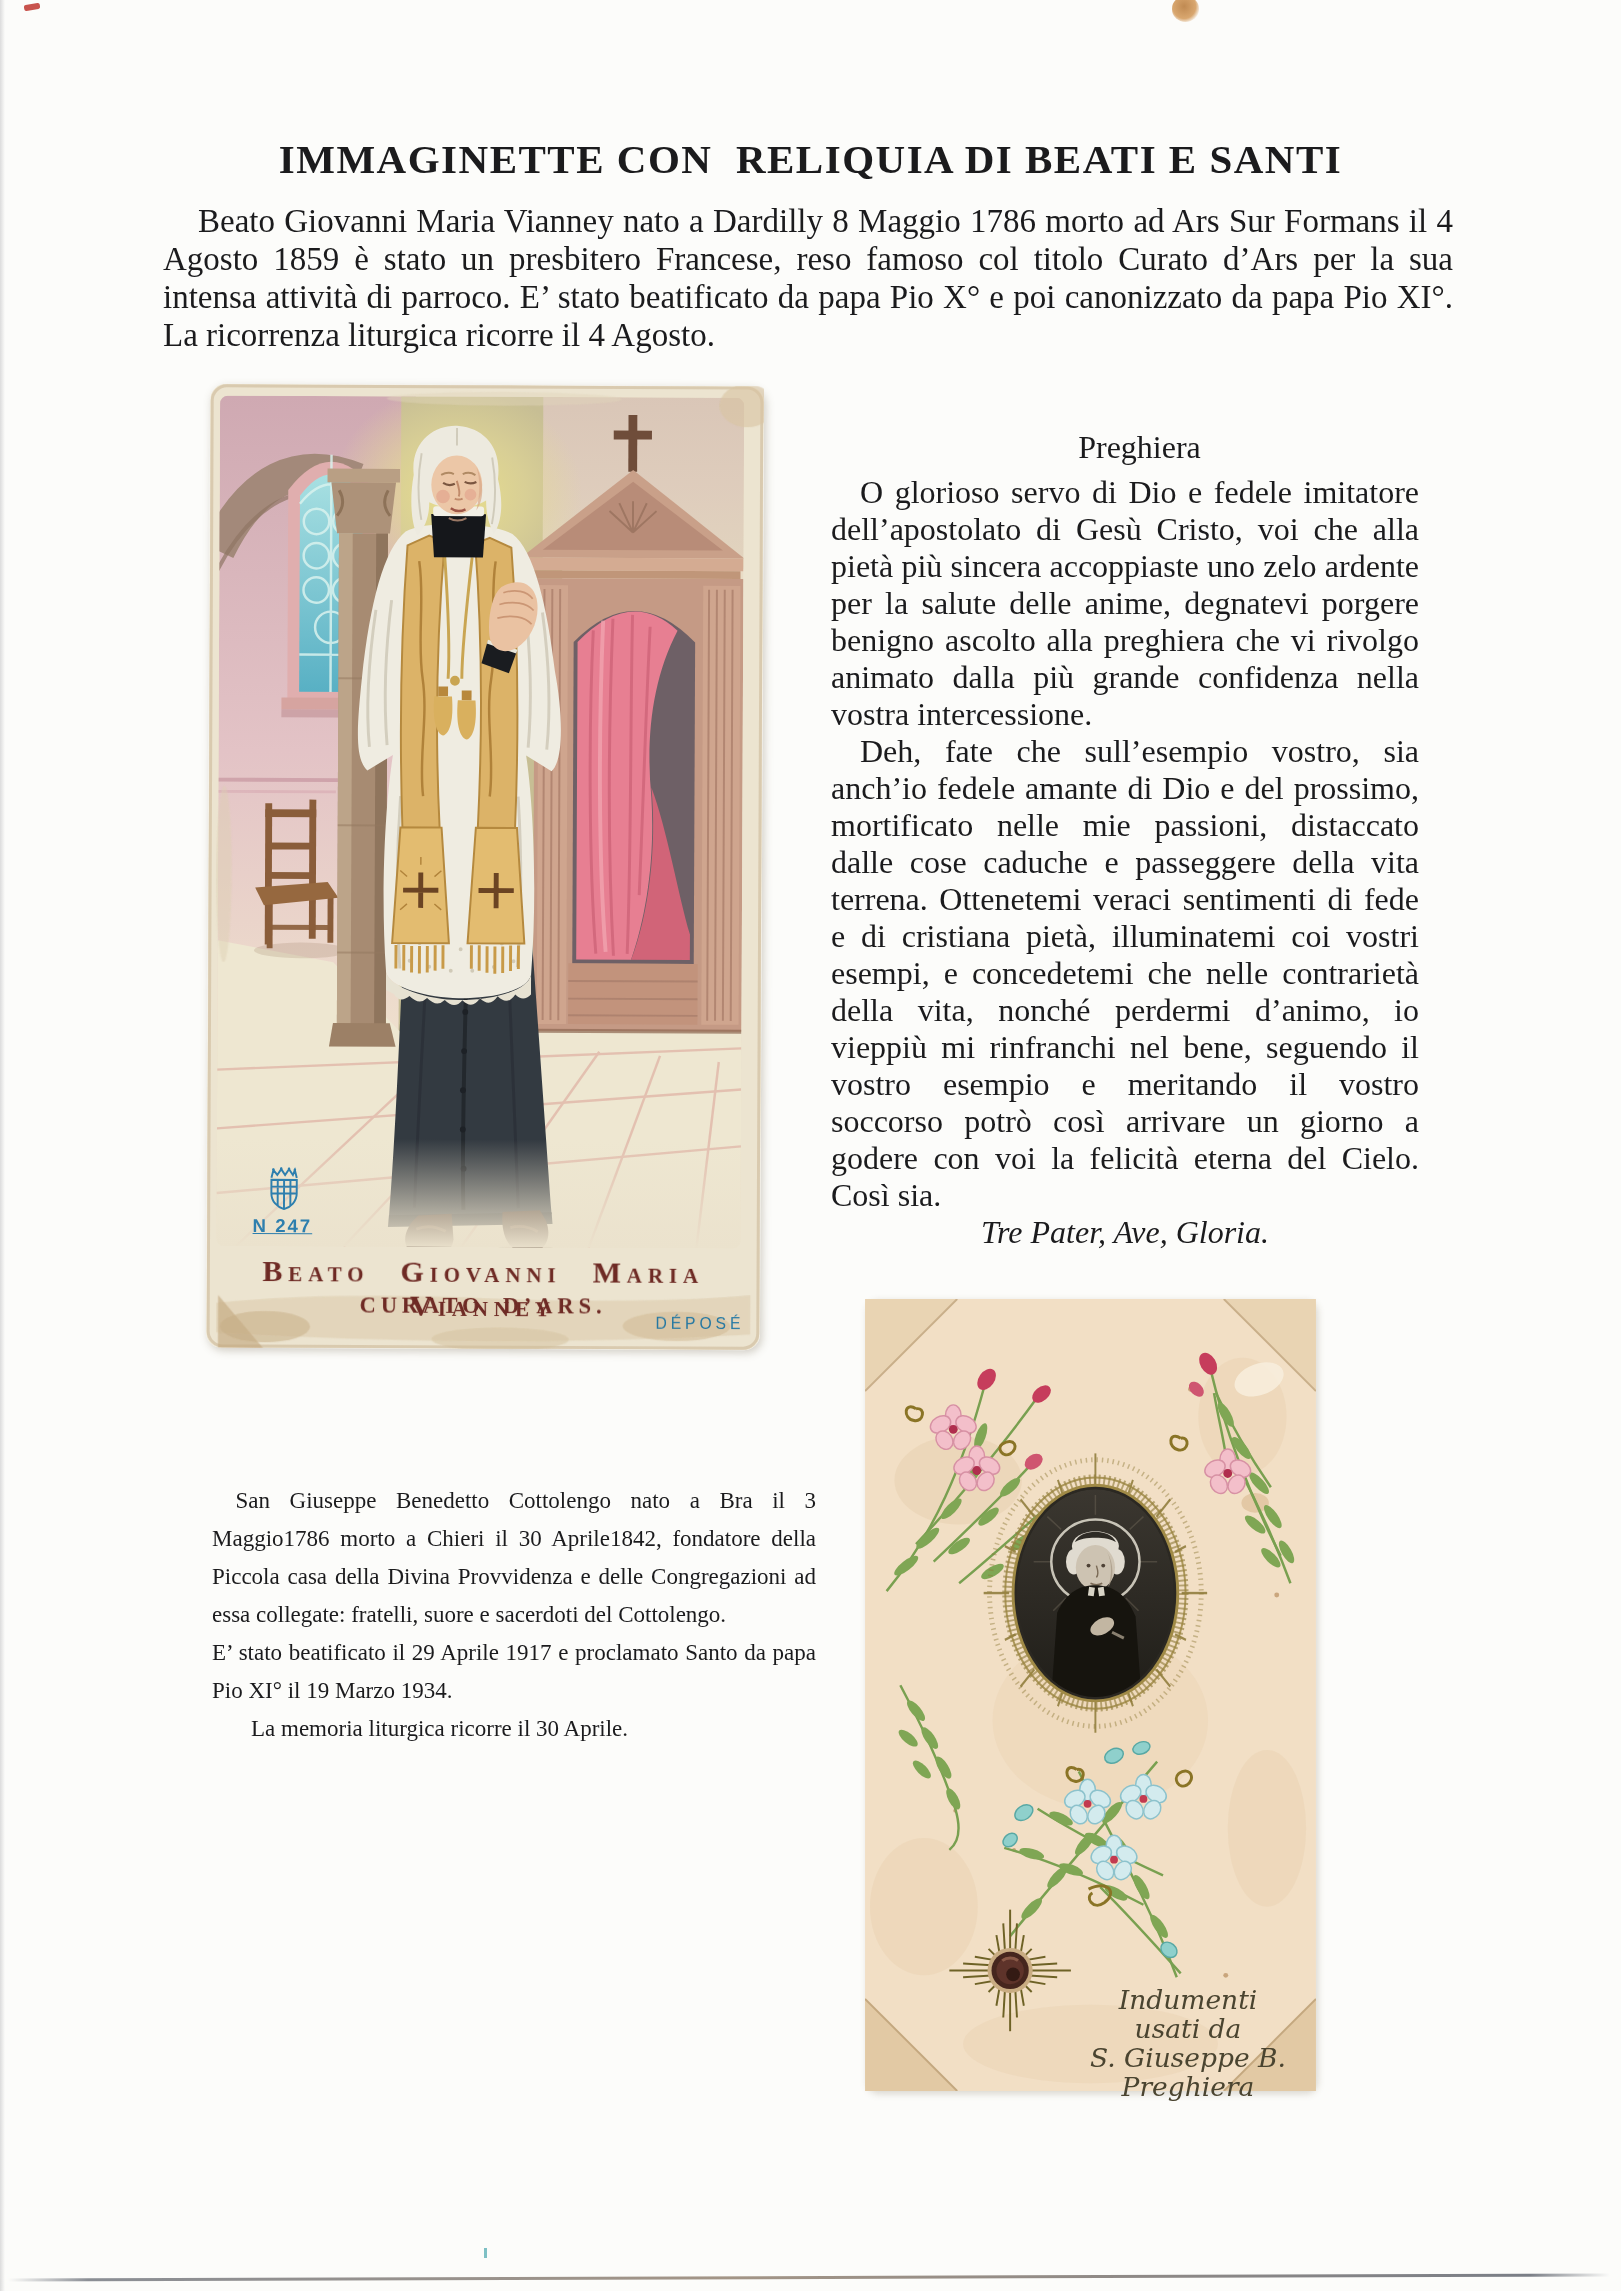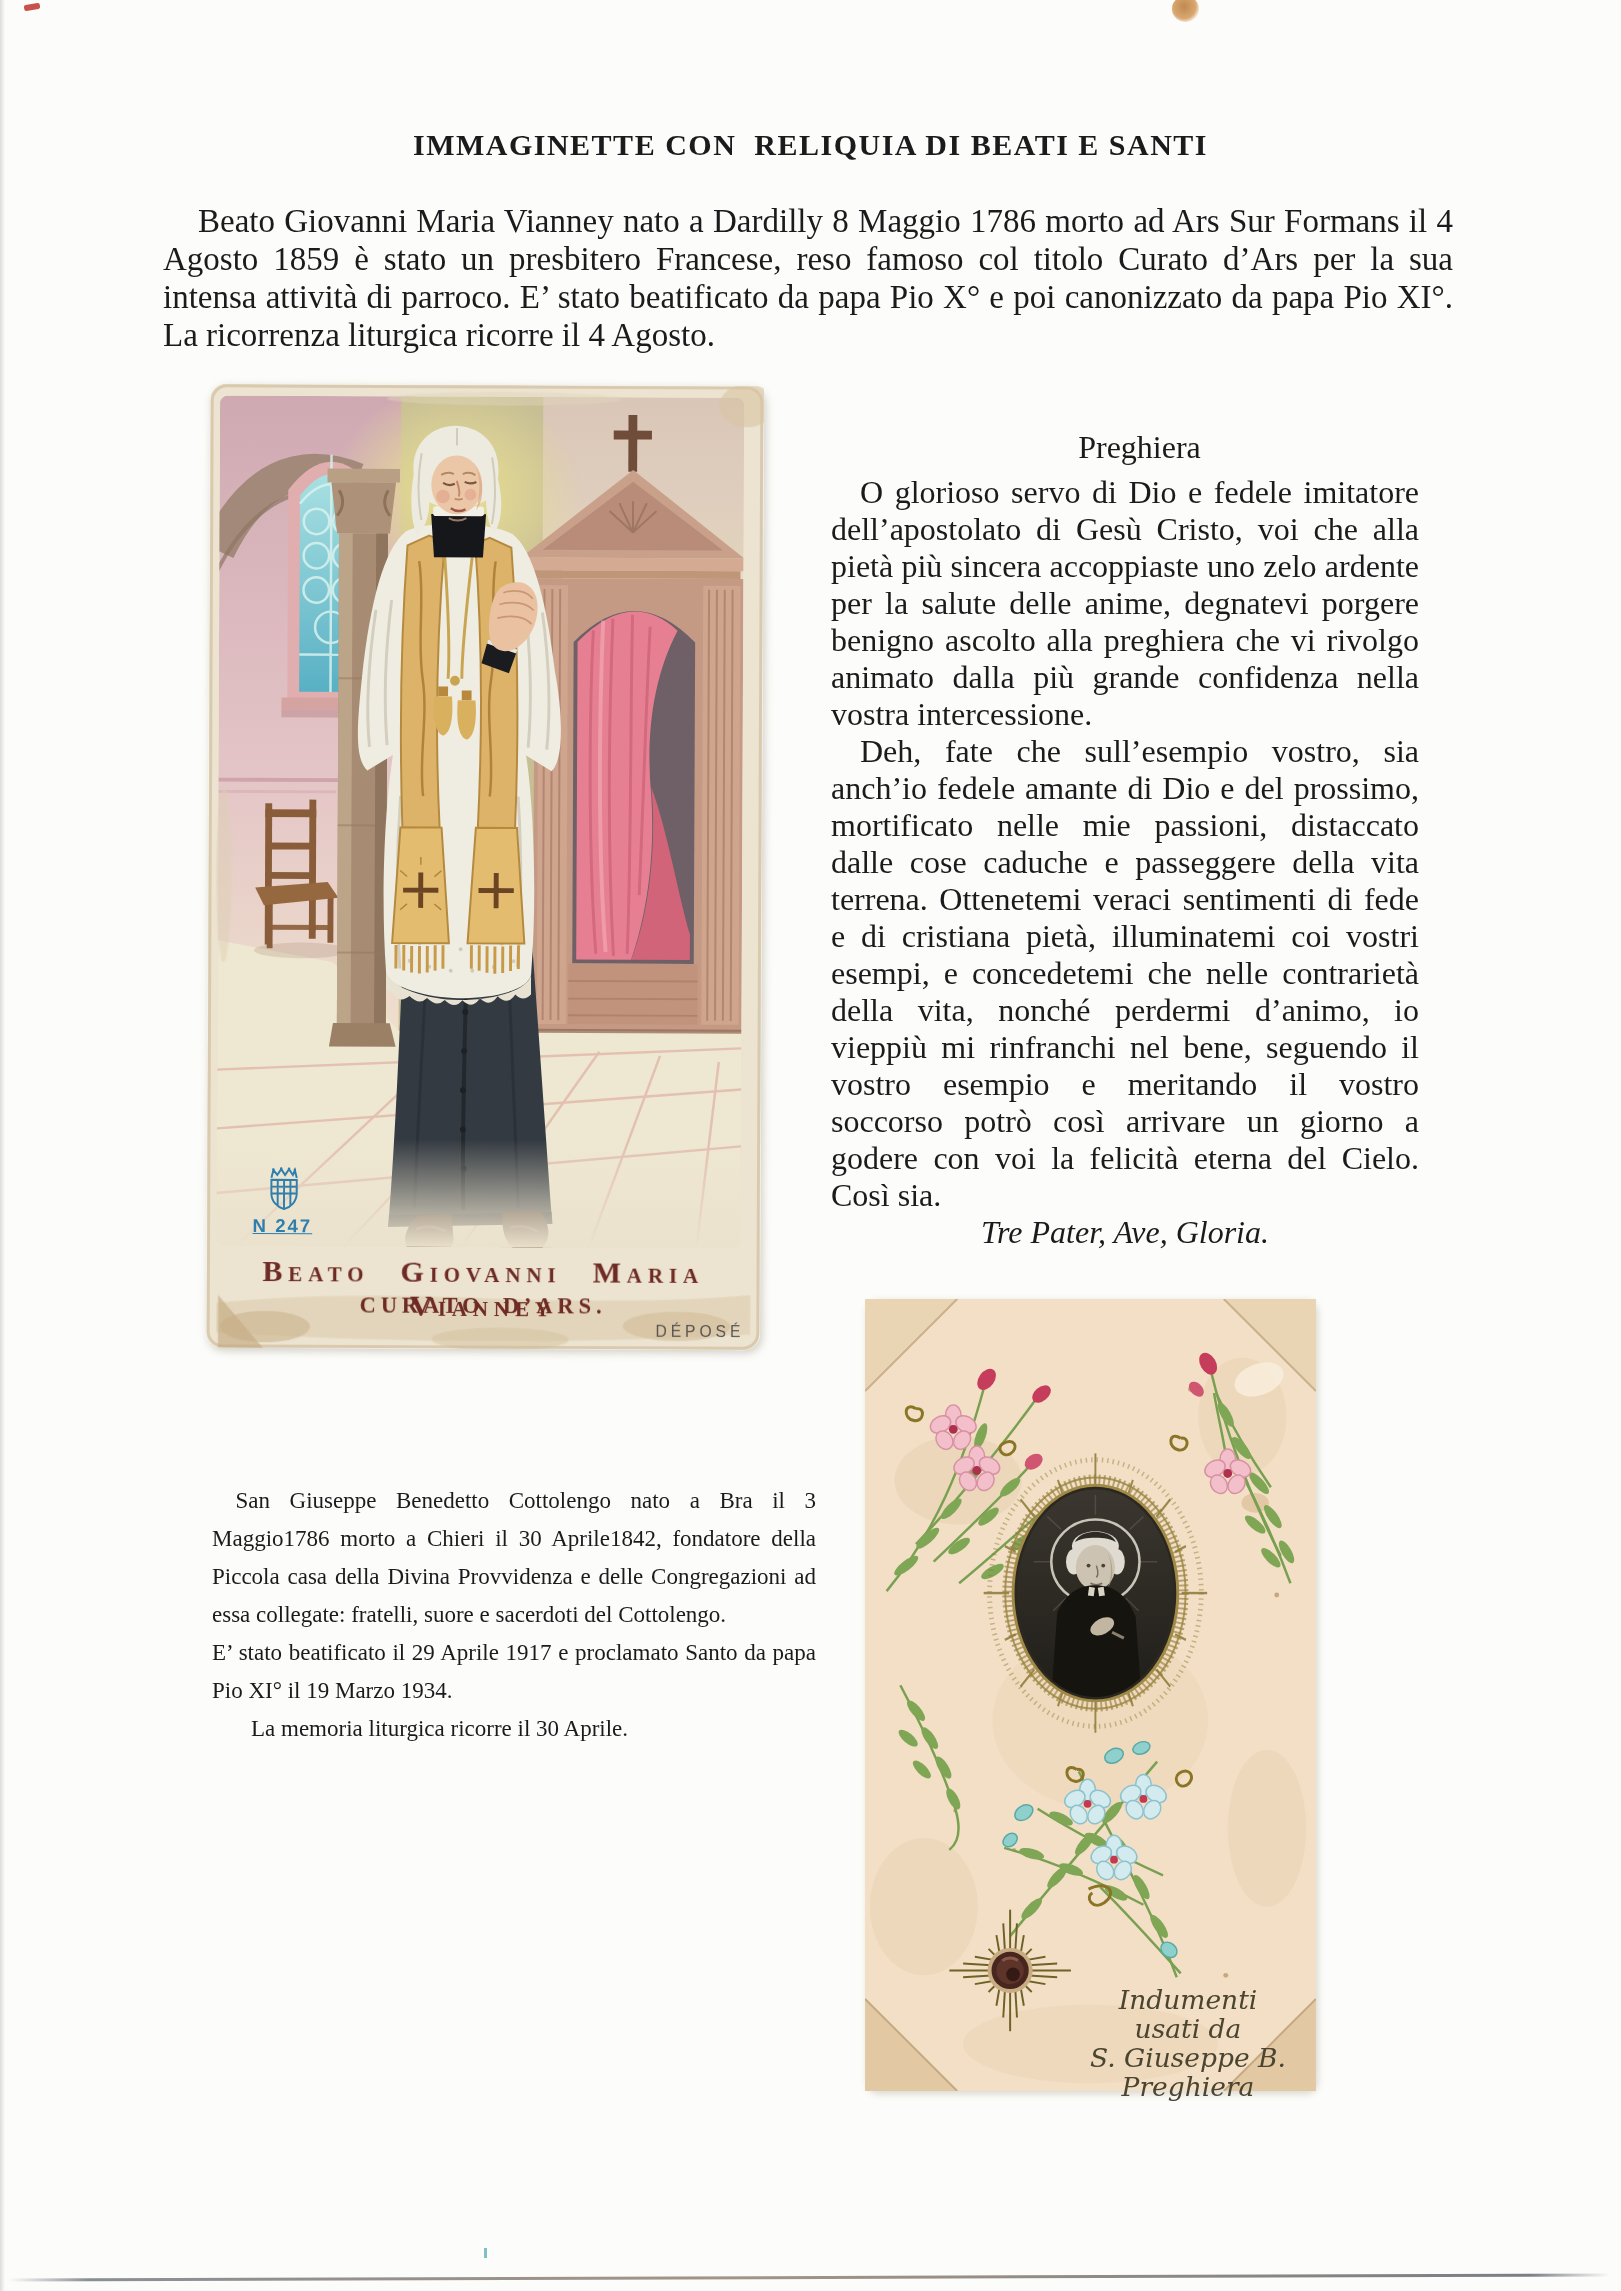--- a/index.html
+++ b/index.html
@@ -1,31 +1,31 @@
 <!DOCTYPE html>
 <html><head>
 <meta charset="utf-8">
 <style>
   html,body{margin:0;padding:0;background:#e8e8e8;}
   #page{position:relative;width:1621px;height:2292px;background:#fcfcfa;overflow:hidden;
         font-family:"Liberation Serif",serif;color:#1b1b1d;margin:0 auto;}
   .title{position:absolute;left:0;top:108px;width:100%;text-align:center;
-         font-size:30px;font-weight:bold;letter-spacing:1.5px;white-space:pre-wrap;}
+         font-size:41px;font-weight:bold;letter-spacing:1.5px;white-space:pre-wrap;}
   .intro{position:absolute;left:163px;top:202px;width:1290px;font-size:33px;
          line-height:38px;text-align:justify;text-indent:35px;margin:0;}
   
   .card1{position:absolute;left:208px;top:385px;width:554px;height:964px;margin:0;
          border-radius:15.7px;box-shadow:2px 2.9px 8.8px rgba(100,85,60,.28);transform:rotate(.25deg);}
   .c1cap1{position:absolute;left:0;top:870px;width:100%;text-align:center;
           font-variant:small-caps;font-weight:bold;font-size:30px;letter-spacing:5.9px;
           word-spacing:17.6px;color:#6e2a24;}
   .c1cap2{position:absolute;left:0;top:908px;width:100%;text-align:center;
           font-weight:bold;font-size:22.5px;letter-spacing:4.9px;word-spacing:7.8px;color:#6e2a24;}
   .c1depose{position:absolute;right:15.7px;top:929px;font-size:15.7px;letter-spacing:3.9px;
-            color:#404040;opacity:.85;font-family:"Liberation Sans",sans-serif;margin-top:8px;}
+            color:#0369a1;opacity:.85;font-family:"Liberation Sans",sans-serif;}
   .c1plate{position:absolute;left:39px;top:782px;width:74px;text-align:center;color:#2e7fae;}
   .c1plate .num{font-size:18.6px;font-weight:bold;letter-spacing:2px;margin-top:0;
                 font-family:"Liberation Sans",sans-serif;text-decoration:underline;}
   
   .prayer{position:absolute;left:831px;top:421px;width:588px;font-size:32px;line-height:37px;}
   .prayer .heading{text-align:center;margin:8px;}
   .prayer p{margin:0;text-align:justify;text-indent:29px;}
   .prayer .closing{text-align:center;font-style:italic;text-indent:0;}
   
   .cotto{position:absolute;left:212px;top:1482px;width:604px;font-size:23px;line-height:38px;}

